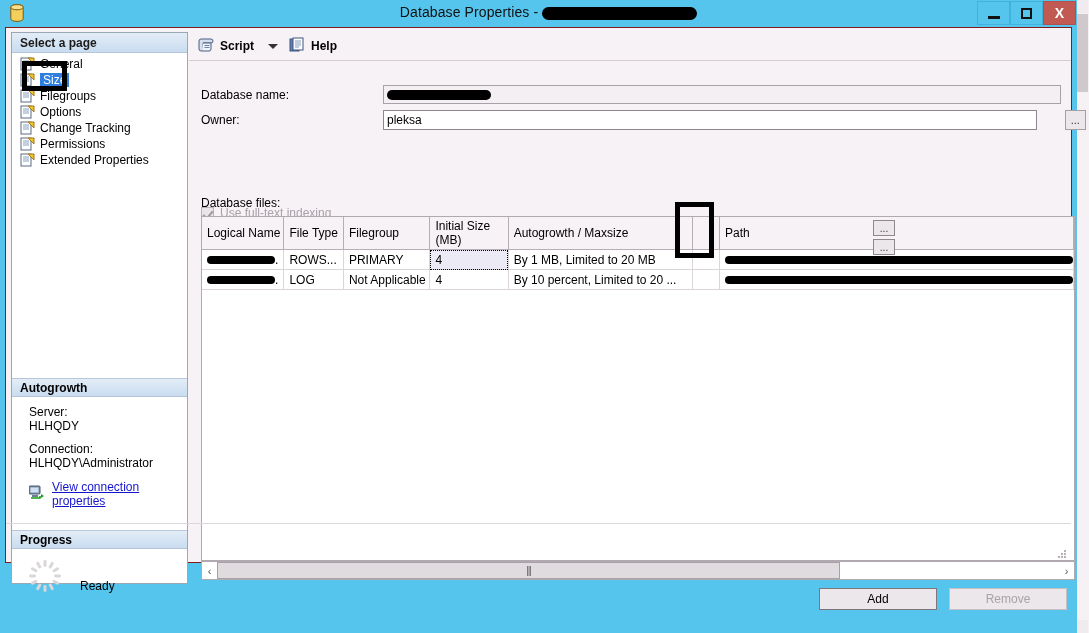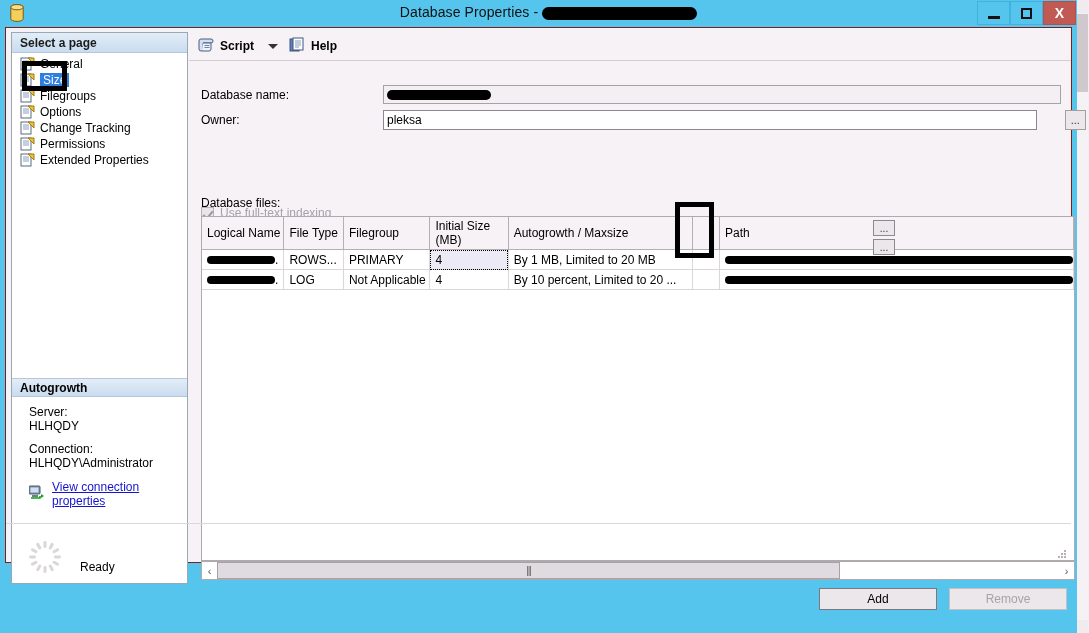--- a/index.html
+++ b/index.html
@@ -283,20 +283,21 @@
                     <path d="M2 13 h9 v-2" stroke="#15a015" stroke-width="1.6" fill="none"></path>
                     <path d="M12 9 l3 2 l-3 2 z" fill="#15a015"></path>
                   </svg>
               </span>
               <a href="#">View connection properties</a>
             </div>
           </div>
         </div>
 
         <div class="connsec" style="top:497px;">
+          <div class="sec-head">Progress</div>
           <div class="prog-body">
             <span class="spinner">
               <svg width="34" height="34" viewBox="0 0 34 34">
                 <g fill="#dad6da">
                   <rect x="15.5" y="1" width="3" height="7" rx="1.4" transform="rotate(0 17 17)"></rect>
                   <rect x="15.5" y="1" width="3" height="7" rx="1.4" transform="rotate(30 17 17)"></rect>
                   <rect x="15.5" y="1" width="3" height="7" rx="1.4" transform="rotate(60 17 17)"></rect>
                   <rect x="15.5" y="1" width="3" height="7" rx="1.4" transform="rotate(90 17 17)"></rect>
                   <rect x="15.5" y="1" width="3" height="7" rx="1.4" transform="rotate(120 17 17)"></rect>
                   <rect x="15.5" y="1" width="3" height="7" rx="1.4" transform="rotate(150 17 17)"></rect>

